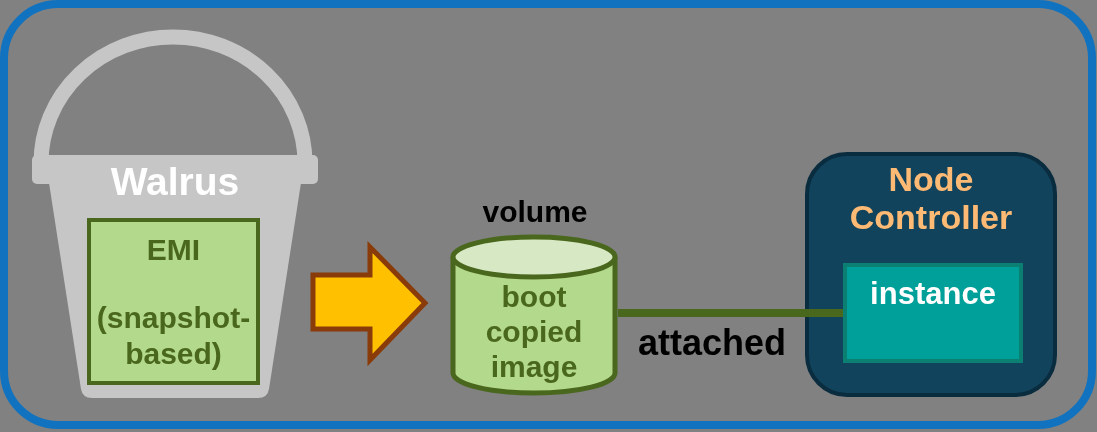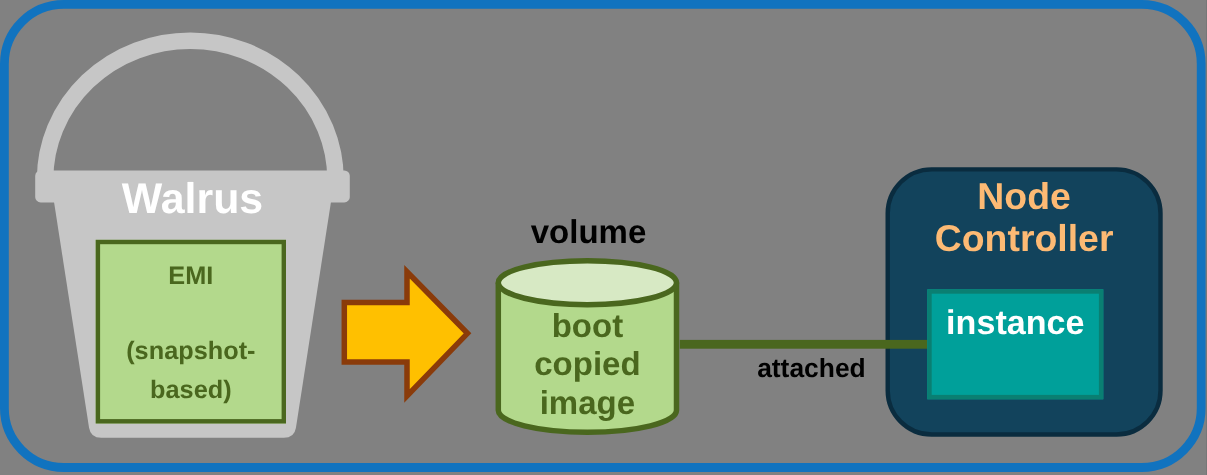--- a/index.html
+++ b/index.html
@@ -40,31 +40,31 @@
 
   .walrus-label {
     left: 55px; top: 160px; width: 240px;
     font-size: 39px;
     color: #FFFFFF;
     z-index: 3;
   }
 
   .copied-label { left: 296px; top: 369px; width: 140px; font-size: 30px; }
   .volume-label { left: 465px; top: 195px; width: 140px; font-size: 30px; }
-  .attached-label { left: 637px; top: 322px; width: 150px; font-size: 24px; text-align: right; }
+  .attached-label { left: 637px; top: 322px; width: 150px; font-size: 36px; }
 
   .emi-box {
     position: absolute;
     left: 87px; top: 218px; width: 173px; height: 167px;
     background: #B3D98C;
     border: 4px solid #4A671E;
     z-index: 2;
     text-align: center;
     font-weight: bold;
-    font-size: 23px;
+    font-size: 30px;
     line-height: 36px;
     color: #4A671E;
   }
   .emi-title { margin-top: 10px; }
   .emi-subtitle { margin-top: 32px; }
 
   .volume-content {
     position: absolute;
     left: 469px; top: 279px; width: 130px;
     font-weight: bold;
@@ -95,21 +95,21 @@
     margin: 4px auto 0 auto;
     text-align: center;
     font-weight: bold;
     font-size: 34px;
     line-height: 38px;
     color: #FFFFFF;
   }
 
   .instance-box {
     position: absolute;
-    left: 843px; top: 263px; width: 160px; height: 100px;
+    left: 843px; top: 263px; width: 180px; height: 100px;
     background: #00A09A;
     border: 4px solid #0A7F72;
     z-index: 3;
     text-align: center;
     font-weight: bold;
     font-size: 31px;
     color: #FFFFFF;
     padding-top: 9px;
   }
 </style>

